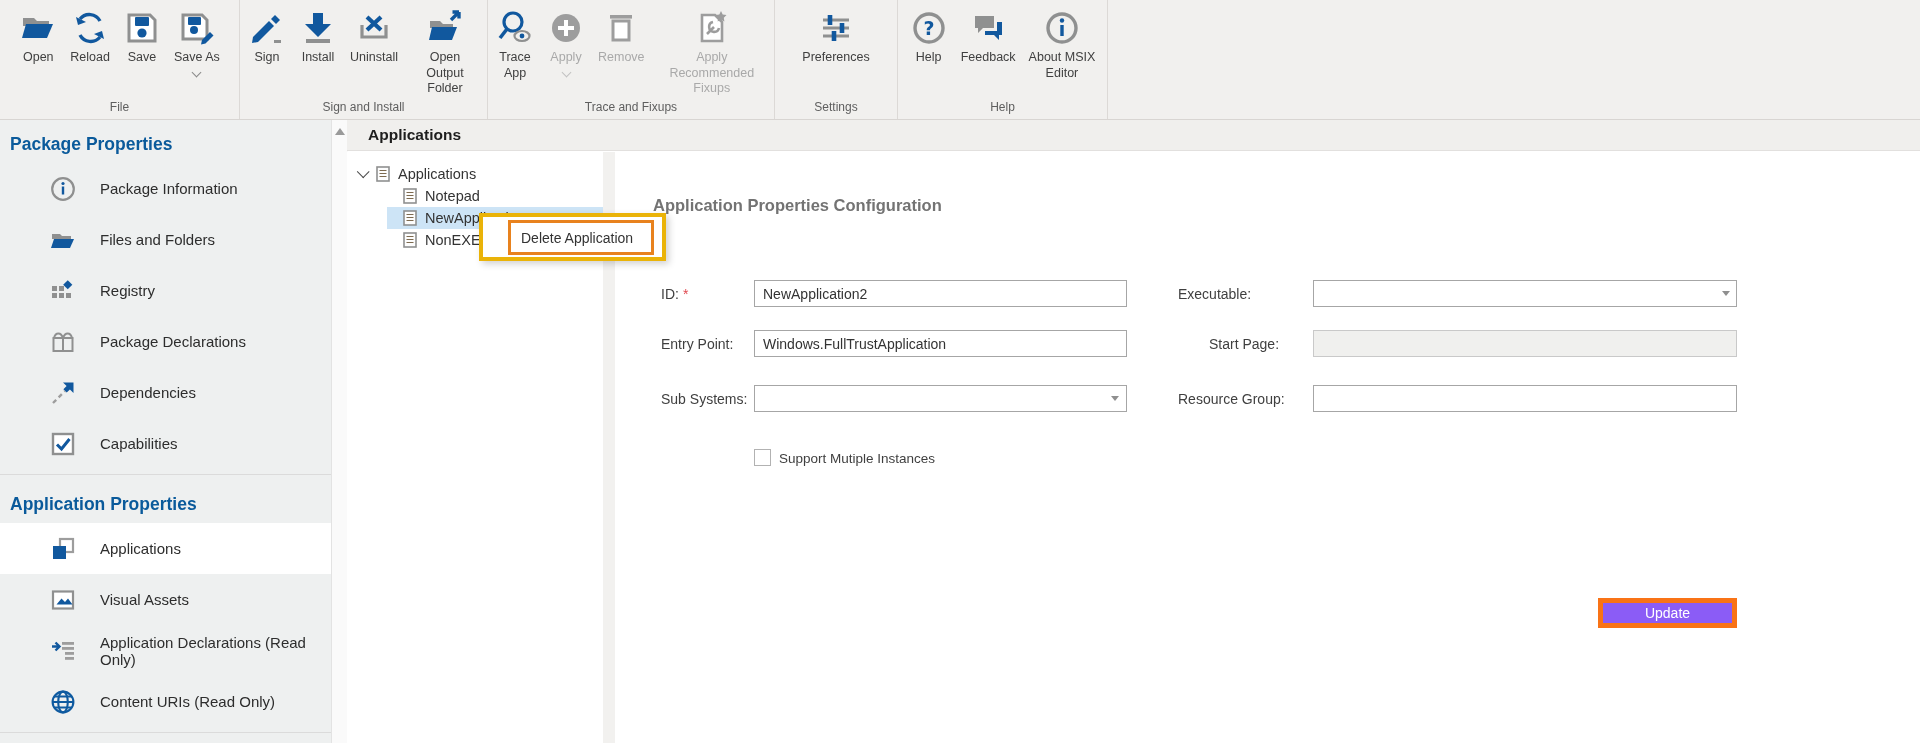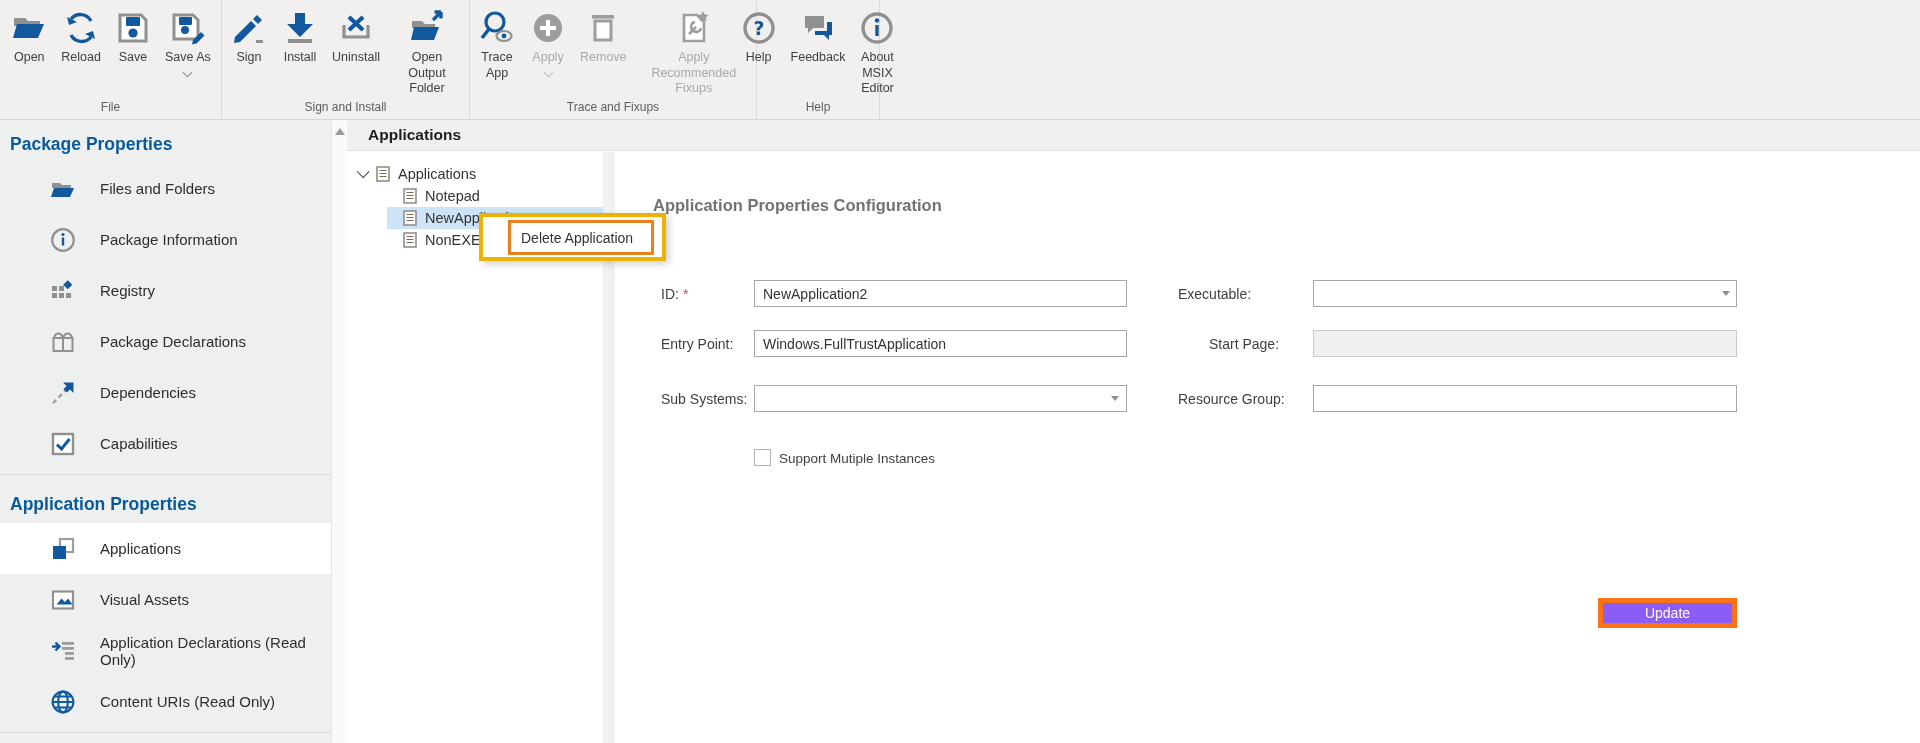--- a/index.html
+++ b/index.html
@@ -3,21 +3,21 @@
 <meta charset="utf-8">
 <style>
   html,body{margin:0;padding:0}
   body{width:1920px;height:743px;position:relative;overflow:hidden;background:#fff;
        font-family:"Liberation Sans","DejaVu Sans",sans-serif;color:#333}
 
   
   .ribbon{position:absolute;top:0;left:0;right:0;height:119px;background:#f1f0ee;
           border-bottom:1px solid #d8d5d2;display:flex}
   .rgroup{display:flex;flex-direction:column;border-right:1px solid #dcd9d6;box-sizing:border-box;flex:none}
-  .rgroup:nth-child(1){width:222px}
+  .rgroup:nth-child(1){width:240px}
   .rgroup:nth-child(2){width:248px}
   .rgroup:nth-child(3){width:287px}
   .rgroup:nth-child(4){width:123px}
   .rgroup:nth-child(5){width:210px}
   .ritems{flex:1;display:flex;align-items:flex-start;justify-content:center;padding:9px 2px 0;gap:1px}
   .ritem{display:flex;flex-direction:column;align-items:center;padding:0 6px;cursor:pointer}
   .ricon{width:38px;height:38px;flex:none}
   .ricon svg{width:100%;height:100%;display:block}
   .rlbl{font-size:12.5px;color:#404040;text-align:center;line-height:1.25;white-space:pre-line;margin-top:3px}
   .ritem.disabled{cursor:default}
@@ -220,20 +220,38 @@
 Fixups</span>
           </div>
         </div>
         <div class="rglabel">Trace and Fixups</div>
       </div>
       <div class="rgroup">
         <div class="ritems">
           <div class="ritem">
             <span class="ricon">
               <svg viewBox="0 0 38 38">
+                <g stroke="#8f9090" stroke-width="3.2">
+                  <path d="M6 11h26M6 19h26M6 27h26"></path>
+                </g>
+                <g stroke="#11589e" stroke-width="4.6">
+                  <path d="M13 6v10M25 14v10M17 22v10"></path>
+                </g>
+              </svg>
+            </span>
+            <span class="rlbl">Preferences</span>
+          </div>
+        </div>
+        <div class="rglabel">Settings</div>
+      </div>
+      <div class="rgroup">
+        <div class="ritems">
+          <div class="ritem">
+            <span class="ricon">
+              <svg viewBox="0 0 38 38">
                 <circle cx="19" cy="19" r="14" fill="none" stroke="#8f9090" stroke-width="3.4"></circle>
                 <text x="19" y="25.5" font-size="19" font-weight="bold" fill="#11589e" text-anchor="middle" font-family="DejaVu Sans, sans-serif">?</text>
               </svg>
             </span>
             <span class="rlbl">Help</span>
           </div>
           <div class="ritem">
             <span class="ricon">
               <svg viewBox="0 0 38 38">
                 <path d="M6 7h19v12H14l-5 5v-5H6z" fill="#8f9090"></path>
@@ -257,35 +275,35 @@
         <div class="rglabel">Help</div>
       </div>
     </div>
 </div>
 
 <div class="sidebar" id="sidebar">
     <div class="sb-heading">Package Properties</div>
     <div class="sb-item">
       <span class="sb-icon">
         <svg viewBox="0 0 26 26">
-          <path d="M2 7h8l2 2h9v3H2z" fill="#8f9090"></path>
-          <path d="M4 12h20l-4 9H1z" fill="#11589e"></path>
-        </svg>
-      </span>
-      <span class="sb-item-lbl">Files and Folders</span>
-    </div>
-    <div class="sb-item">
-      <span class="sb-icon">
-        <svg viewBox="0 0 26 26">
           <circle cx="13" cy="13" r="10.8" fill="none" stroke="#8f9090" stroke-width="2.2"></circle>
           <rect x="11.8" y="10.5" width="2.4" height="8" fill="#11589e"></rect>
           <circle cx="13" cy="7.5" r="1.6" fill="#11589e"></circle>
         </svg>
       </span>
       <span class="sb-item-lbl">Package Information</span>
+    </div>
+    <div class="sb-item">
+      <span class="sb-icon">
+        <svg viewBox="0 0 26 26">
+          <path d="M2 7h8l2 2h9v3H2z" fill="#8f9090"></path>
+          <path d="M4 12h20l-4 9H1z" fill="#11589e"></path>
+        </svg>
+      </span>
+      <span class="sb-item-lbl">Files and Folders</span>
     </div>
     <div class="sb-item">
       <span class="sb-icon">
         <svg viewBox="0 0 26 26">
           <g fill="#8f9090">
             <rect x="2" y="8" width="5" height="5"></rect>
             <rect x="2" y="15" width="5" height="5"></rect>
             <rect x="9" y="15" width="5" height="5"></rect>
             <rect x="9" y="8" width="5" height="5"></rect>
             <rect x="16" y="15" width="5" height="5"></rect>

